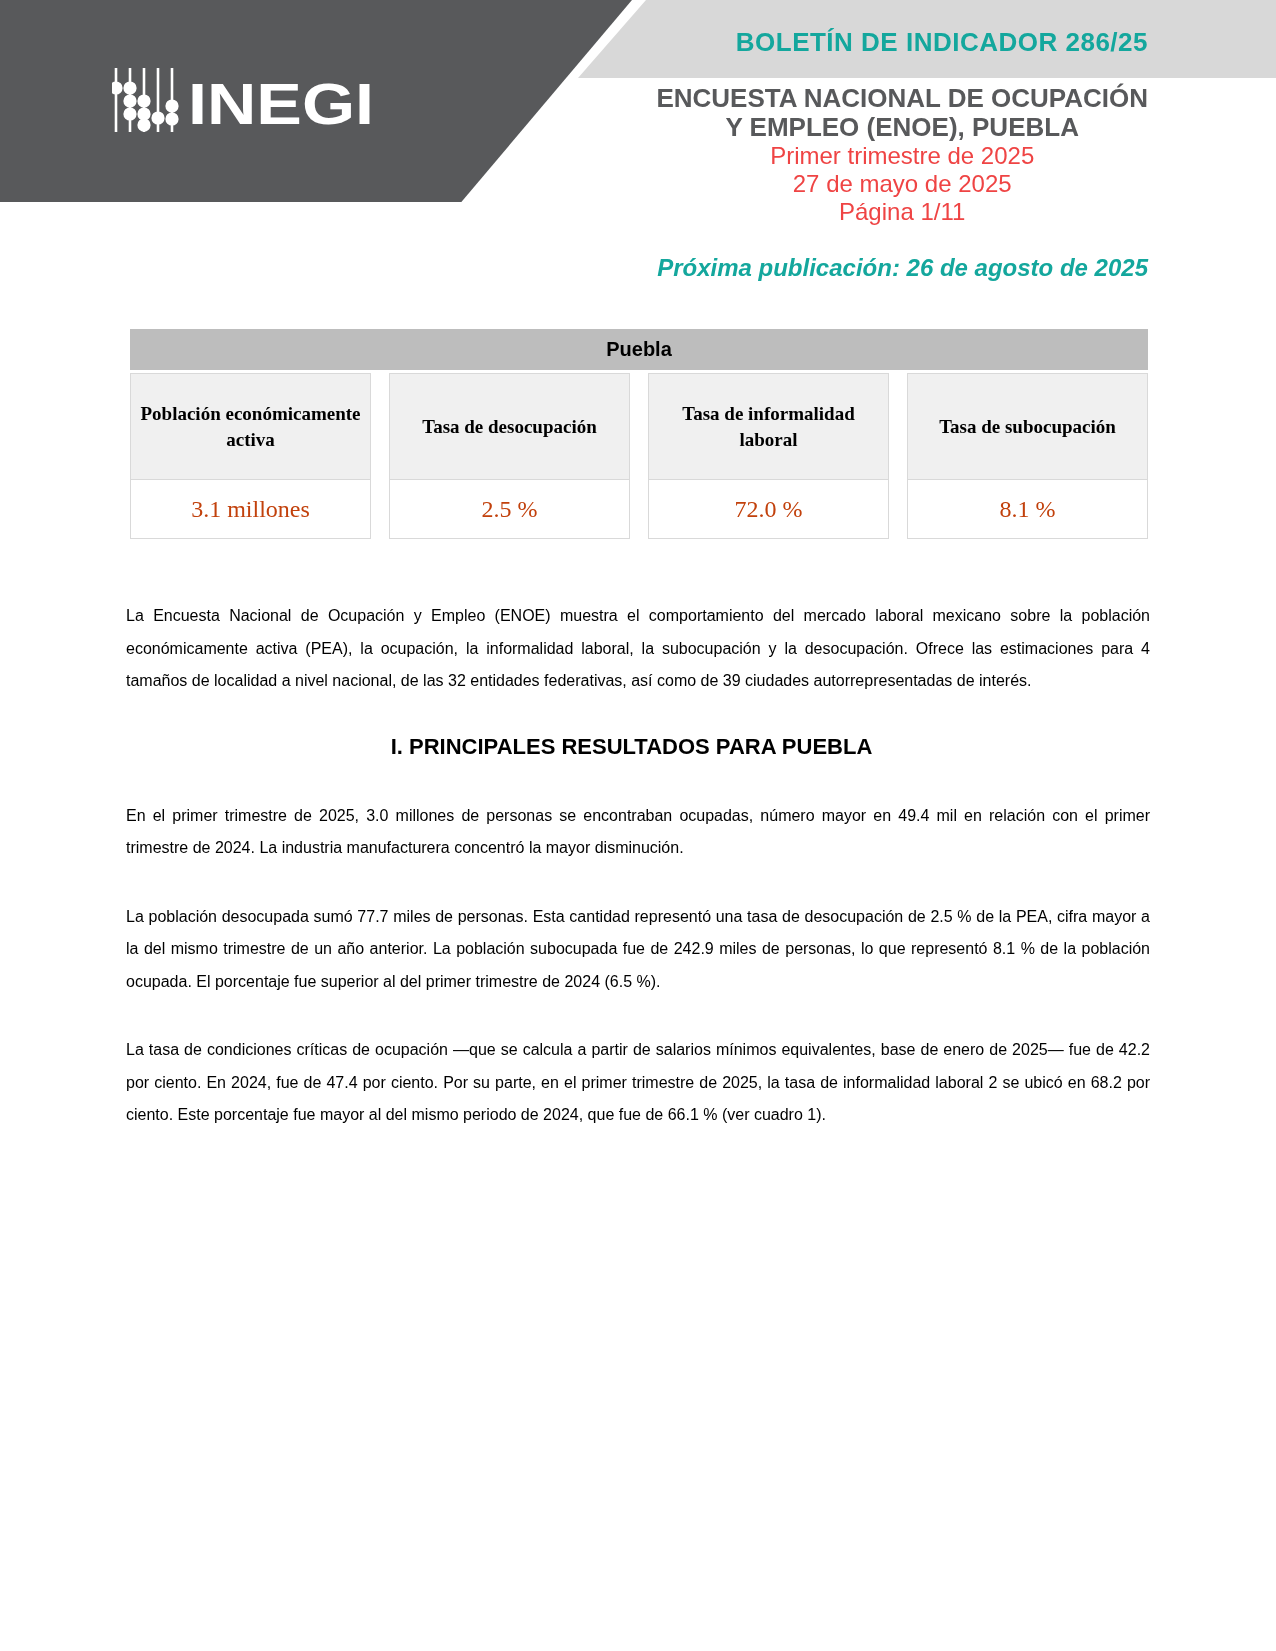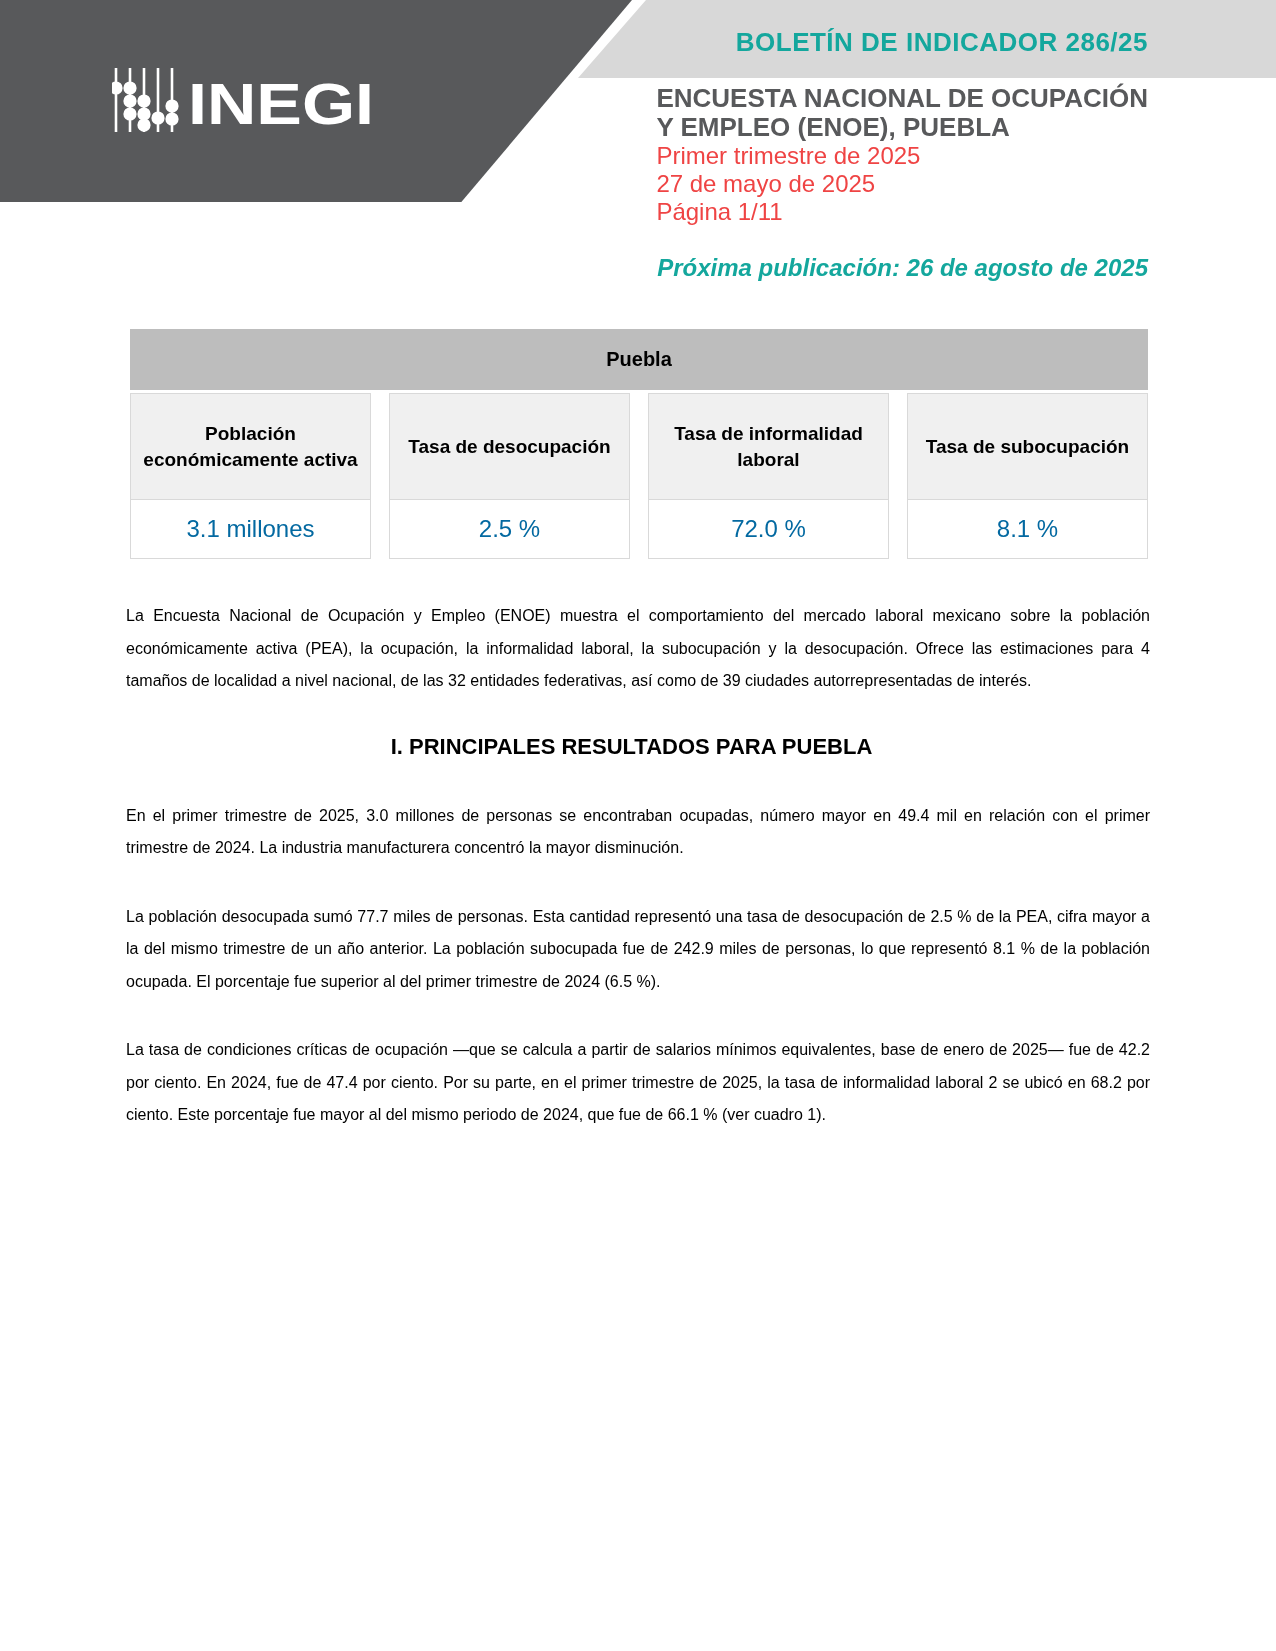--- a/index.html
+++ b/index.html
@@ -31,66 +31,66 @@
     width: 265px; height: 64px;
   }
   .bulletin-label {
     position: absolute; top: 0; right: 128px; height: 84px;
     display: flex; align-items: center;
     font-size: 26px; font-weight: bold; color: #14A79D;
     letter-spacing: 0.5px;
   }
   .header-titles {
     position: absolute; top: 84px; right: 128px;
-    text-align: left;
+    text-align: center;
   }
   .header-titles .title-line {
     font-size: 26px; font-weight: bold; color: #58595B; line-height: 29px;
   }
   .header-titles .sub-line {
     font-size: 24px; font-weight: normal; color: #ef4444; line-height: 28px;
   }
   .next-publication {
     position: absolute; top: 254px; right: 128px;
     font-size: 24px; font-weight: bold; color: #14A79D; font-style: italic;
   }
 
   
   .summary-table {
     position: absolute; top: 329px; left: 130px;
     width: 1018px;
   }
   .region-bar {
     background: #BDBDBD;
-    height: 61px;
+    height: 41px;
     display: flex; align-items: center; justify-content: center;
     font-size: 20px; font-weight: bold; color: #000;
     margin-bottom: 3px;
   }
   .indicator-row {
-    display: flex; gap: 18px;
+    display: flex; gap: 18px; font-family: Liberation Serif, serif;
   }
   .ind-card {
     flex: 1;
     border: 1px solid #D9D9D9;
     background: #ffffff;
   }
   .ind-head {
     background: #F0F0F0;
     border-bottom: 1px solid #D9D9D9;
     height: 106px;
     display: flex; align-items: center; justify-content: center;
     text-align: center;
     font-size: 19px; font-weight: bold; line-height: 26px;
     padding: 0 8px; box-sizing: border-box;
   }
   .ind-value {
     height: 58px;
     display: flex; align-items: center; justify-content: center;
-    font-size: 24px; color: #0369a1;
+    font-size: 24px; color: #c2410c;
   }
 
   
   .doc-body {
     position: absolute; top: 600px; left: 113px;
     width: 1037px;
   }
   .headline {
     text-align: center; font-weight: bold;
     font-size: 23px; line-height: 30px;

